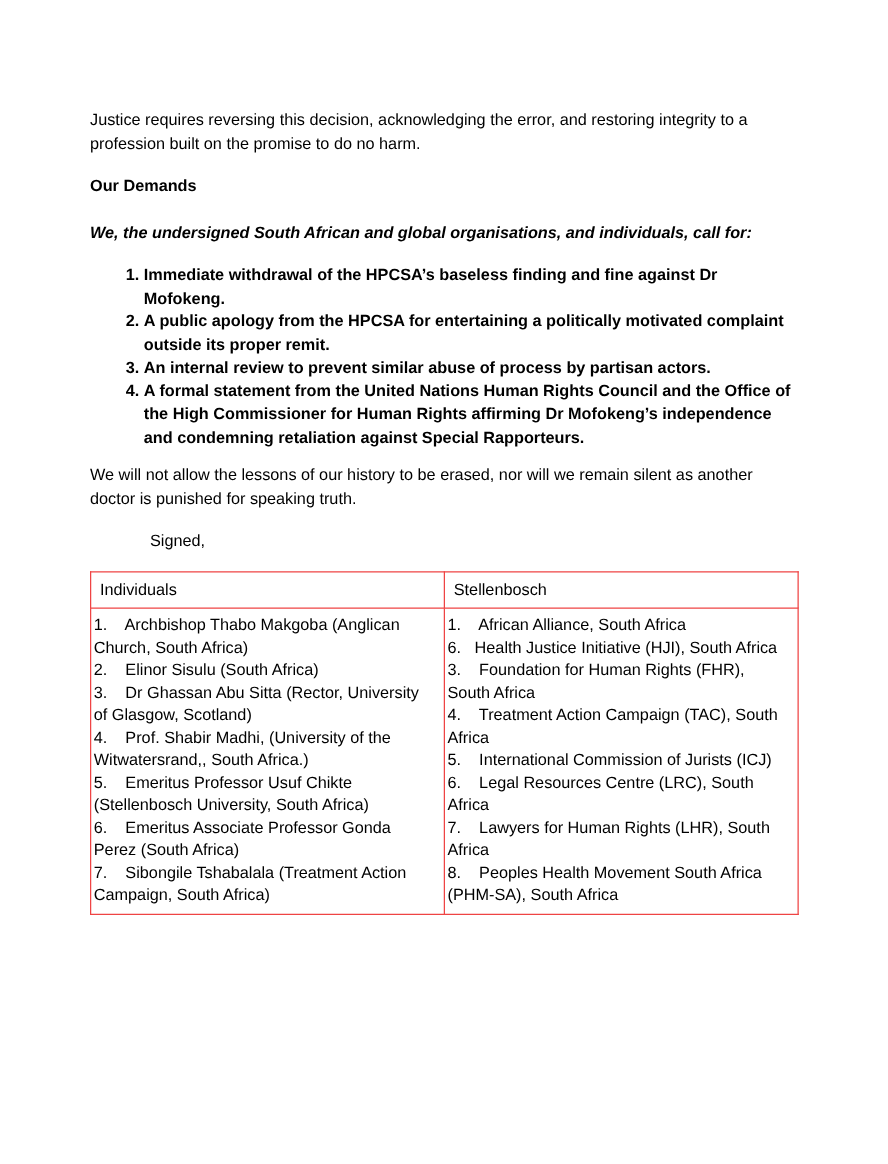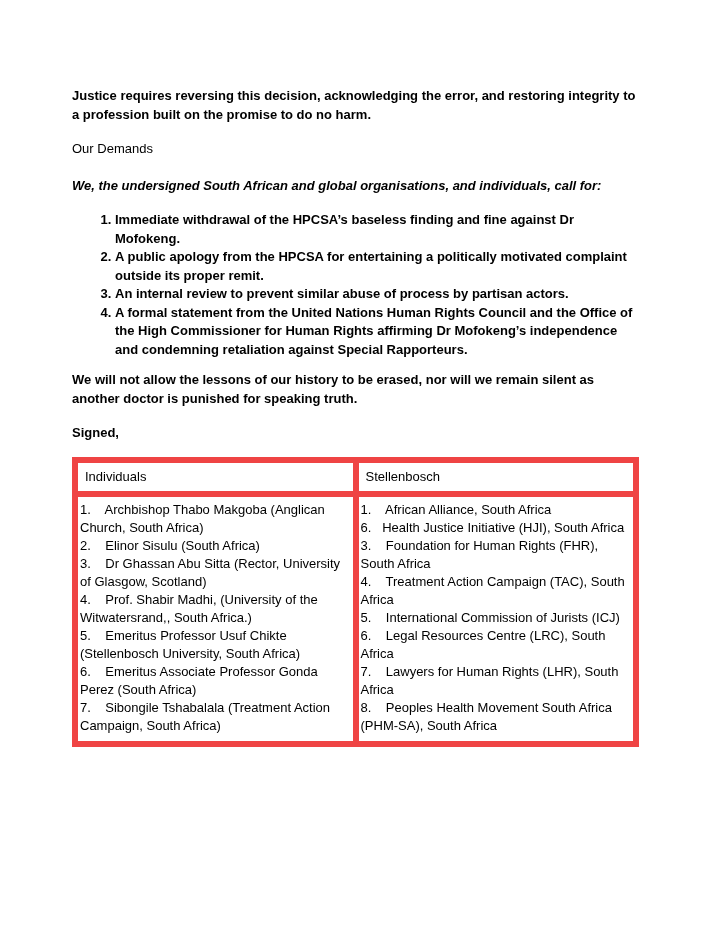--- a/index.html
+++ b/index.html
@@ -15,24 +15,23 @@
     background: #ffffff;
     padding: 87px 72px 0 72px;
     font-family: "Liberation Sans", "DejaVu Sans", sans-serif;
     font-size: 13px;
     line-height: 18.5px;
     color: #000000;
     overflow: hidden;
   }
   p.doc {
     margin: 0 0 16px 0;
-    font-weight: bold;
   }
   p.bold {
-    font-weight: normal;
+    font-weight: bold;
   }
   p.bold-italic {
     font-weight: bold;
     font-style: italic;
     margin-top: 18px;
   }
   ol.demands {
     margin: 0 0 12px 0;
     padding-left: 43px;
   }
@@ -42,21 +41,21 @@
     font-weight: bold;
   }
   table.signatories {
     width: 567px;
     table-layout: fixed;
     border-collapse: collapse;
     margin: 0;
   }
   table.signatories th,
   table.signatories td {
-    border: 6px solid #ef4444;
+    border: 1px solid #ef4444;
     font-weight: normal;
     text-align: left;
     vertical-align: top;
     box-sizing: border-box;
   }
   table.signatories th {
     padding: 5px 7px;
     width: 50%;
     line-height: 18.5px;
   }
@@ -83,21 +82,21 @@
     <li>Immediate withdrawal of the HPCSA’s baseless finding and fine against Dr Mofokeng.</li>
     <li>A public apology from the HPCSA for entertaining a politically motivated complaint outside its proper remit.</li>
     <li>An internal review to prevent similar abuse of process by partisan actors.</li>
     <li>A formal statement from the United Nations Human Rights Council and the Office of the High Commissioner for Human Rights affirming Dr Mofokeng’s independence and condemning retaliation against Special Rapporteurs.</li>
   </ol>
 
 
   <p class="doc">We will not allow the lessons of our history to be erased, nor will we remain silent as another doctor is punished for speaking truth.</p>
 
 
-  <p class="doc" style="margin-bottom:14px;">Signed,</p>
+  <p class="doc" style="margin-bottom:14px;margin-left:48px;">Signed,</p>
 
   <table class="signatories">
     <thead>
       <tr>
         <th>Individuals</th>
         <th>Stellenbosch</th>
       </tr>
     </thead>
     <tbody>
       <tr>

